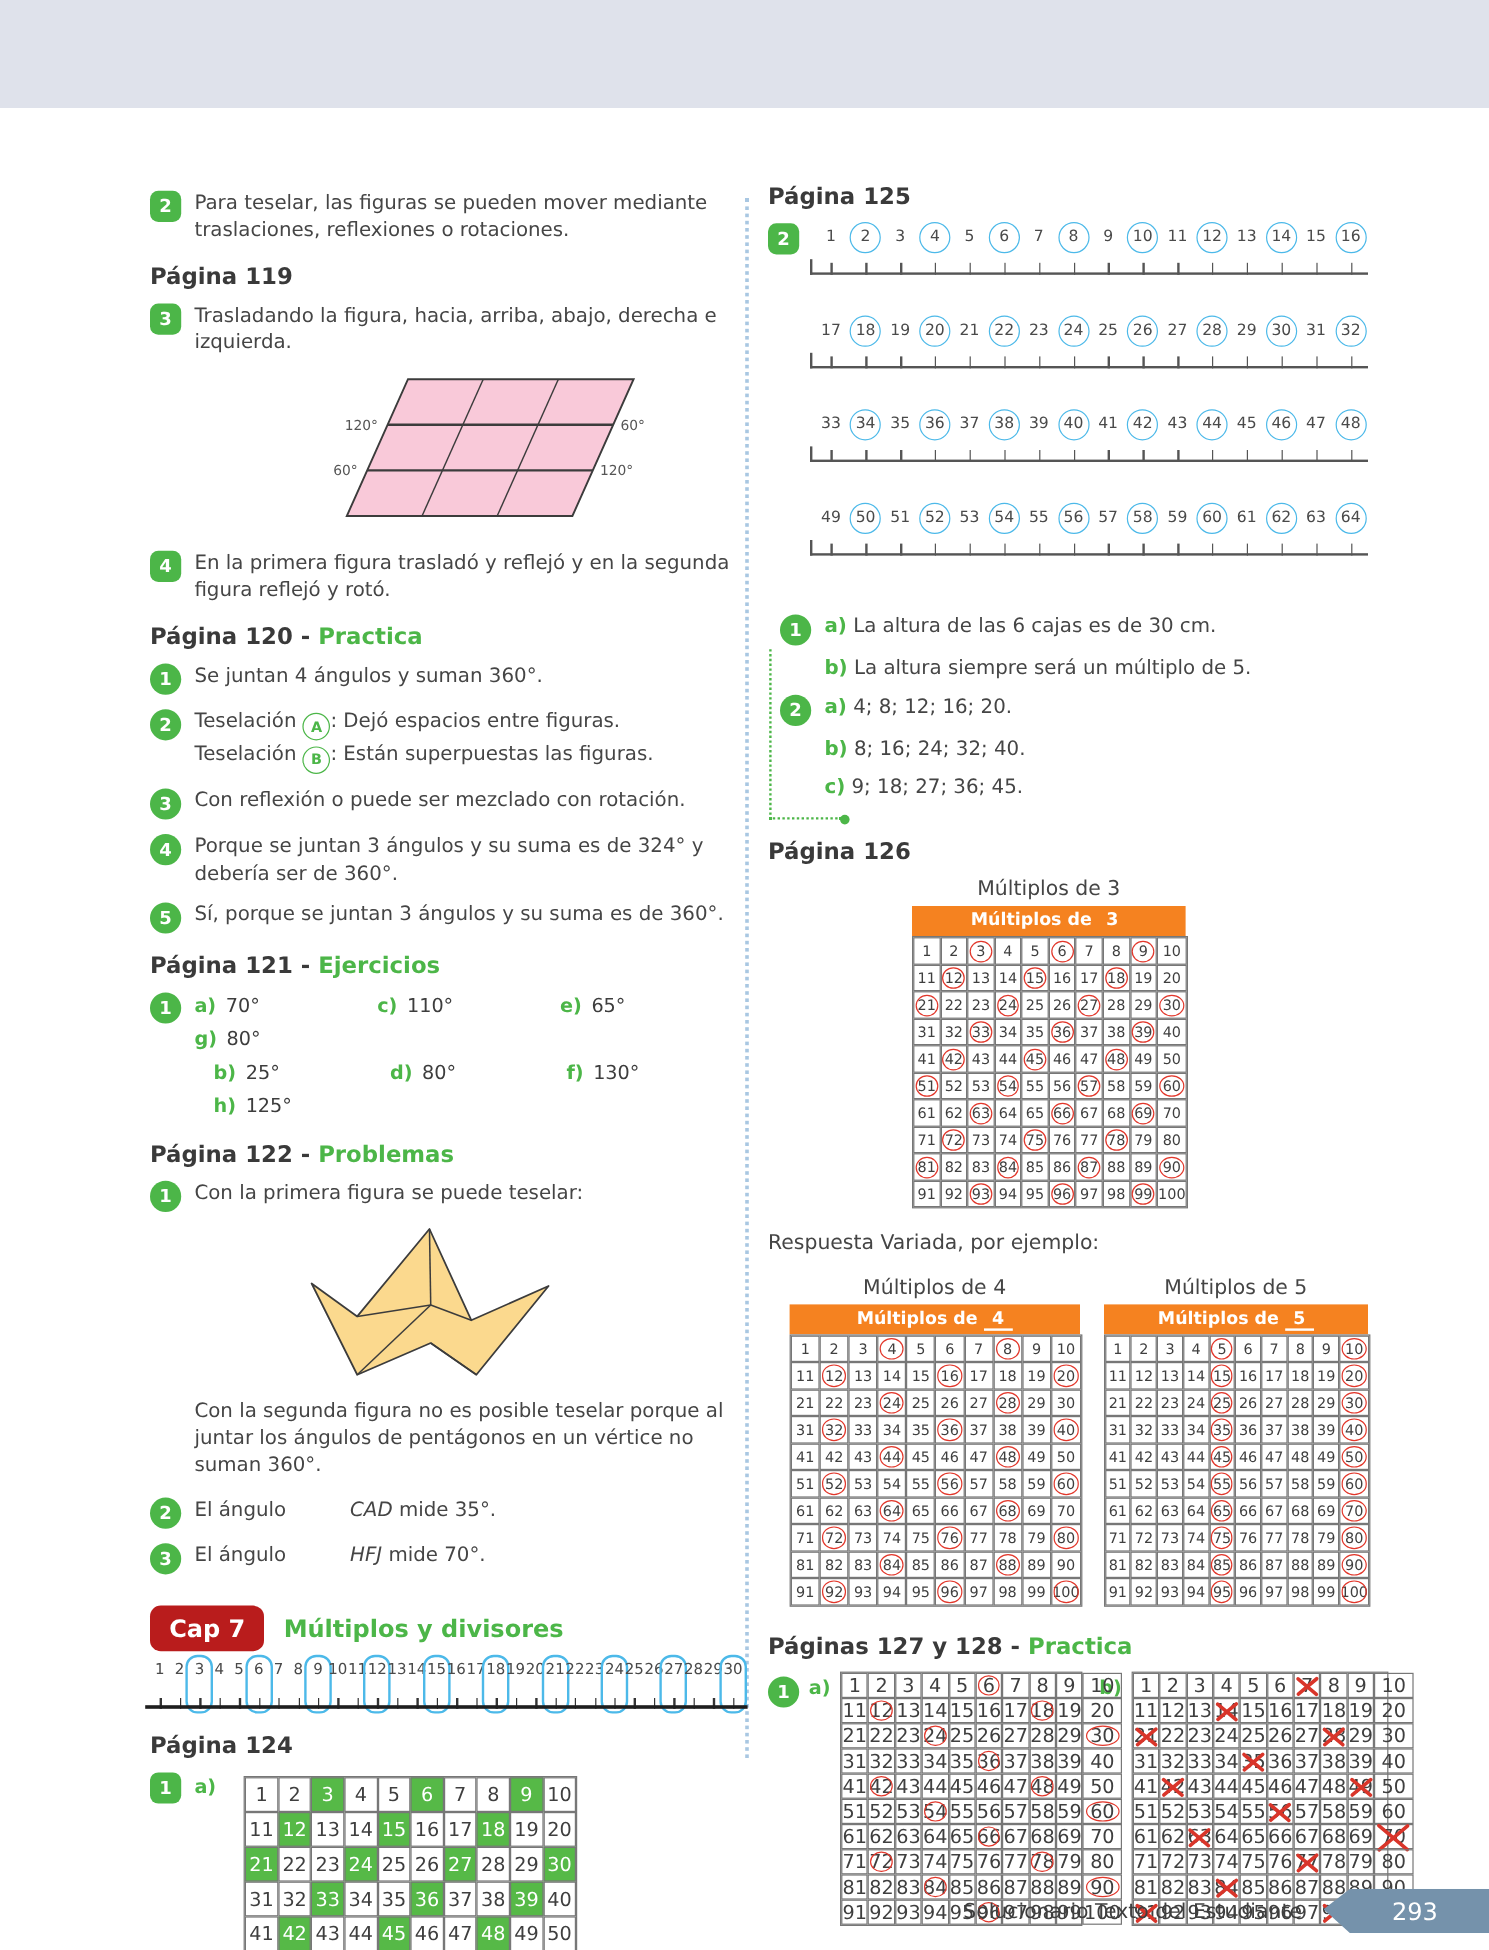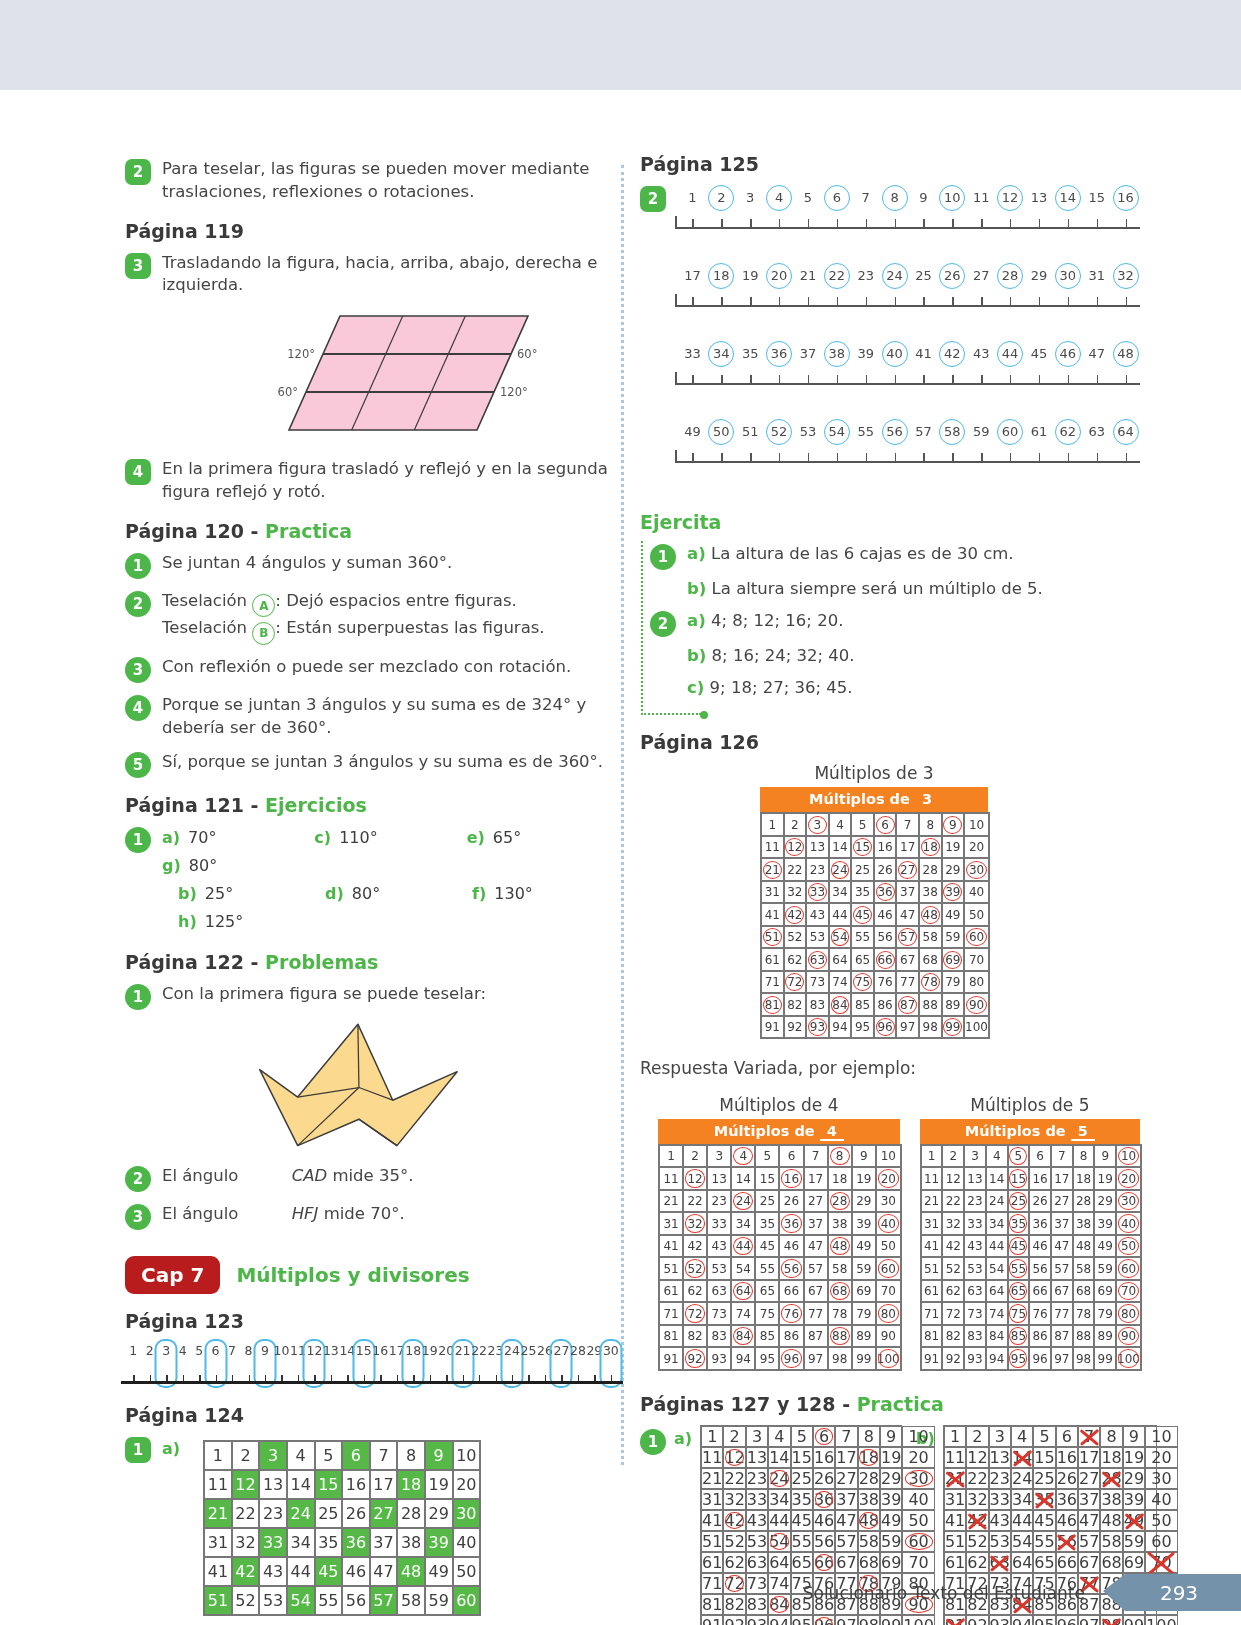--- a/index.html
+++ b/index.html
@@ -227,36 +227,36 @@
       <svg width="230" height="132" viewBox="0 0 210 125">
         <polygon points="10,46 46,72 103,3 136,75 197,48 140,118 104,93 46,118" fill="#fbd98e" stroke="#3c3c3c" stroke-width="1.4" stroke-linejoin="round"></polygon>
         <line x1="46" y1="72" x2="104" y2="63" stroke="#3c3c3c" stroke-width="1.2"></line>
         <line x1="104" y1="63" x2="46" y2="118" stroke="#3c3c3c" stroke-width="1.2"></line>
         <line x1="104" y1="63" x2="136" y2="75" stroke="#3c3c3c" stroke-width="1.2"></line>
         <line x1="104" y1="63" x2="103" y2="3" stroke="#3c3c3c" stroke-width="1.2"></line>
         <line x1="104" y1="93" x2="140" y2="118" stroke="#3c3c3c" stroke-width="1.2"></line>
       </svg>
     </div>
 
+    <div class="body-text" style="margin:0 0 14px 37px;">Con la segunda figura no es posible teselar porque al juntar los ángulos de pentágonos en un vértice no suman 360°.</div>
 
     <div class="item">
       <span class="badge circle">2</span>
       <span class="body-text"><span>El ángulo </span><span class="italic">CAD</span><span> mide 35°.</span></span>
     </div>
     <div class="item">
       <span class="badge circle">3</span>
       <span class="body-text"><span>El ángulo </span><span class="italic">HFJ</span><span> mide 70°.</span></span>
     </div>
 
     <div class="cap-row">
       <span class="cap-badge">Cap 7</span>
       <span class="cap-title">Múltiplos y divisores</span>
     </div>
 
-    <div class="heading">Página 123</div>
     <div class="numline nl-pill">
         <div class="nl-cell">
           <span class="nl-num">1</span>
           <i class="nl-tick"></i>
         </div>
         <div class="nl-cell">
           <span class="nl-num">2</span>
           <i class="nl-tick"></i>
         </div>
         <div class="nl-cell nl-marked">
@@ -850,21 +850,20 @@
             </div>
             <div class="nl-cell nl-marked">
               <span class="nl-num">64</span>
               <i class="nl-tick"></i>
             </div>
           </div>
       </div>
     </div>
 
     <div class="ejercita">
-      <div class="heading">Ejercita</div>
       <div class="item" style="margin-bottom:8px;">
         <span class="badge circle">1</span>
         <span class="body-text"><span class="green-label">a)</span> <span>La altura de las 6 cajas es de 30 cm.</span></span>
       </div>
       <div class="body-text sub-line"><span class="green-label">b)</span> <span>La altura siempre será un múltiplo de 5.</span></div>
       <div class="item" style="margin-bottom:8px;">
         <span class="badge circle">2</span>
         <span class="body-text"><span class="green-label">a)</span> <span>4; 8; 12; 16; 20.</span></span>
       </div>
       <div class="body-text sub-line"><span class="green-label">b)</span> <span>8; 16; 24; 32; 40.</span></div>

